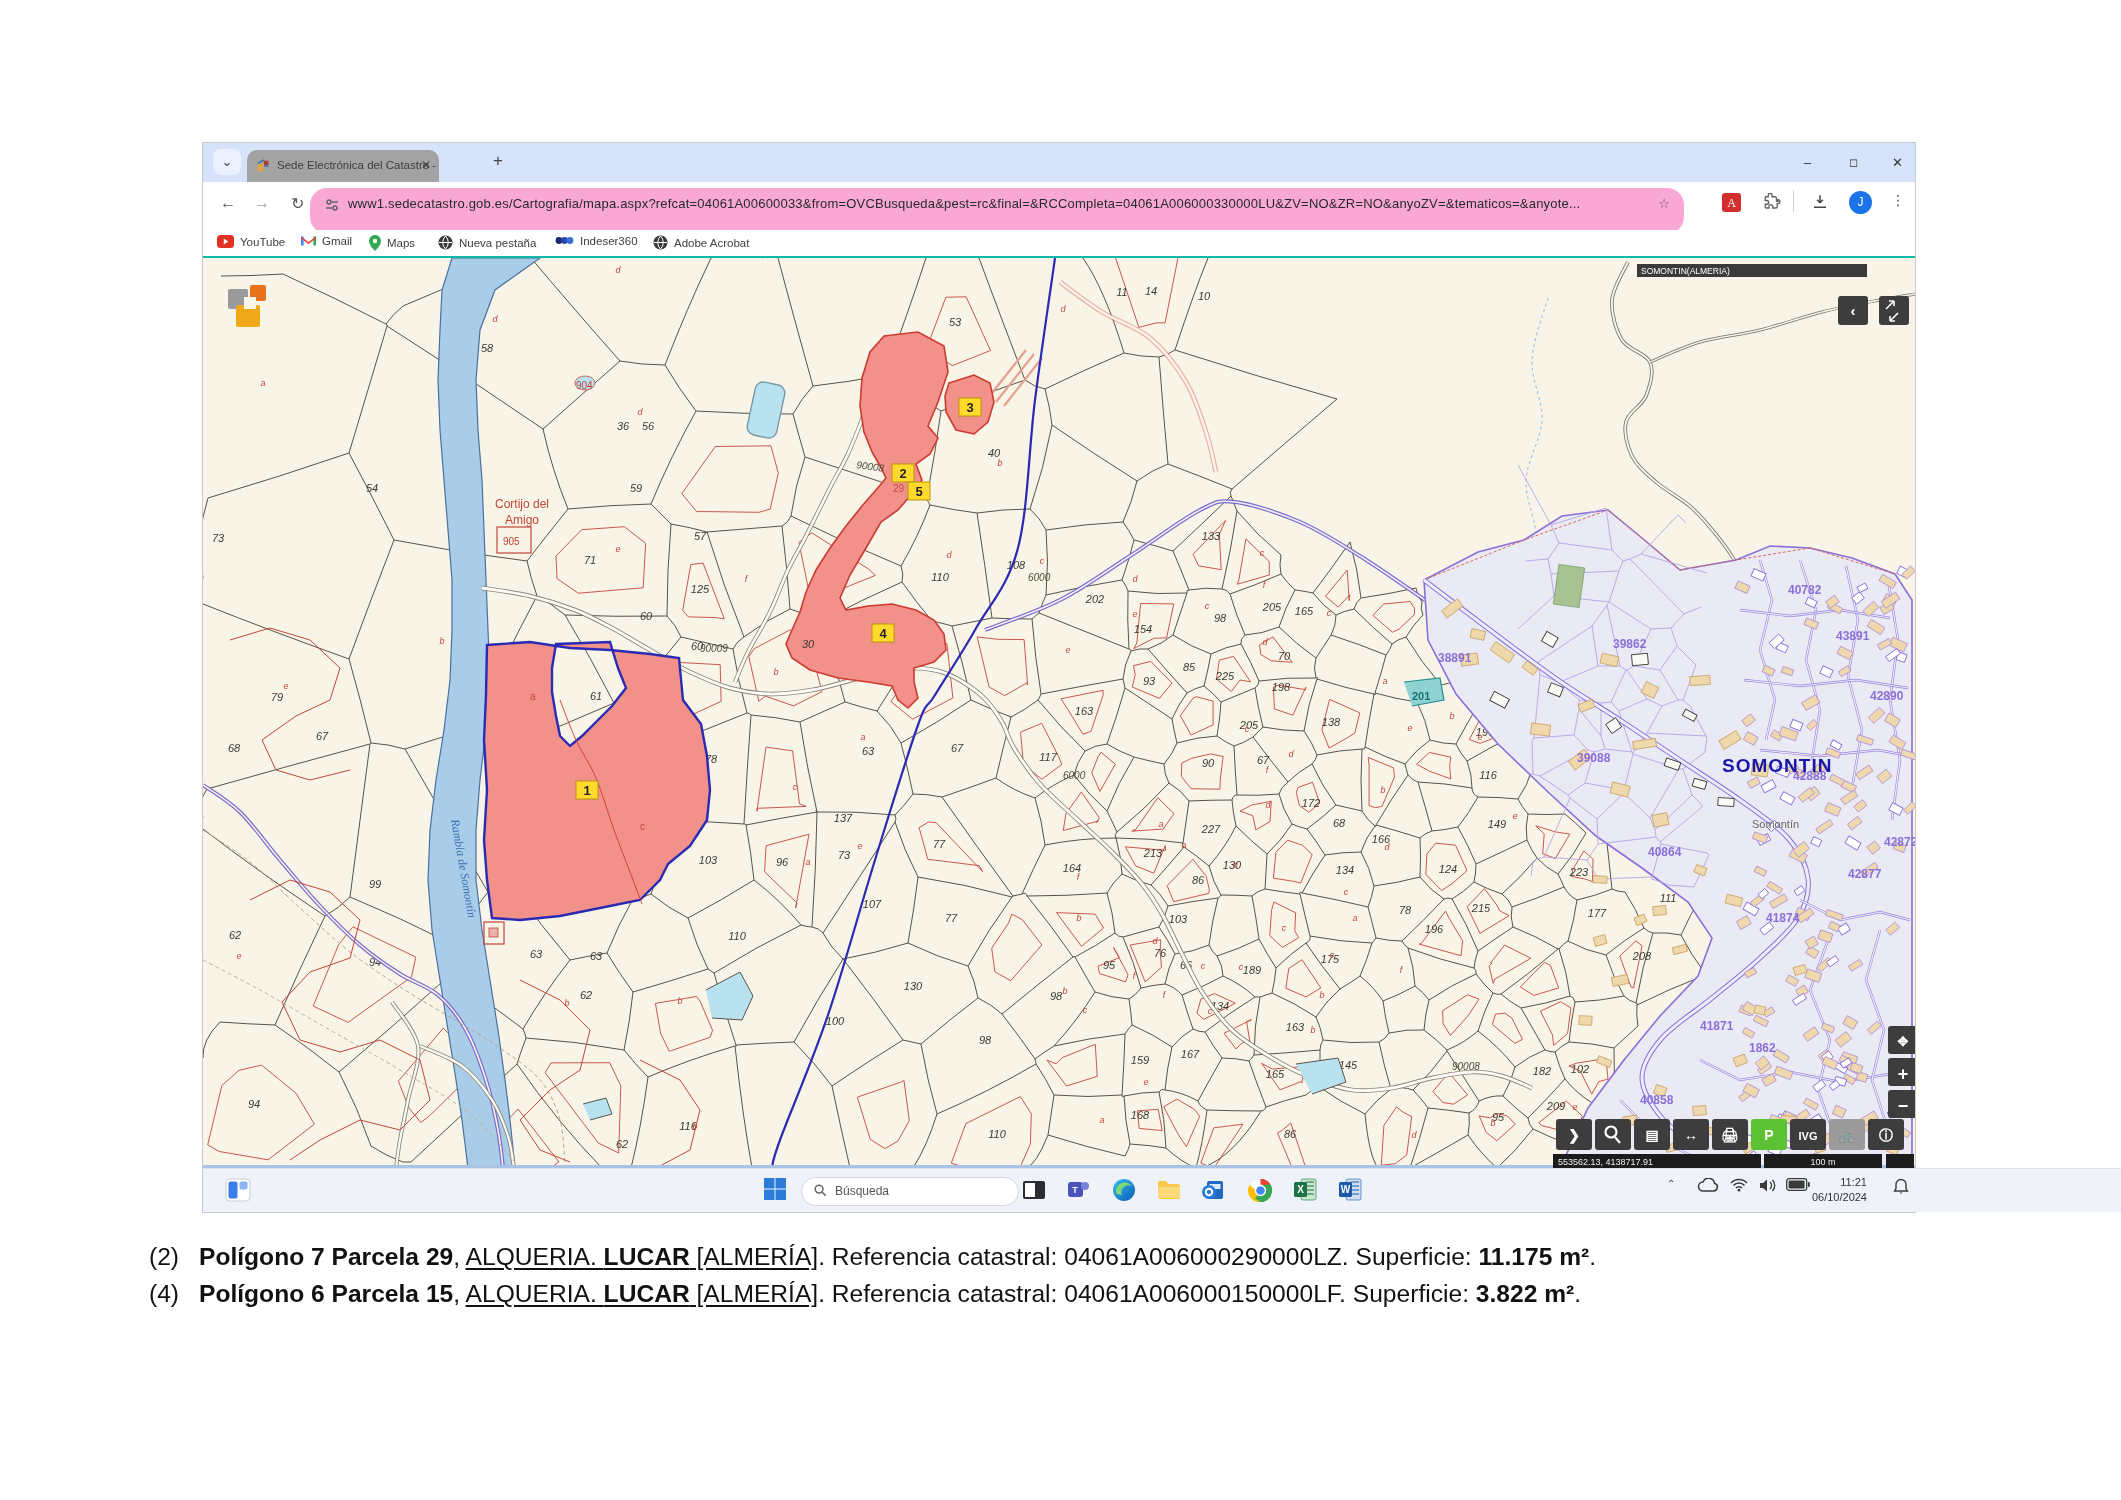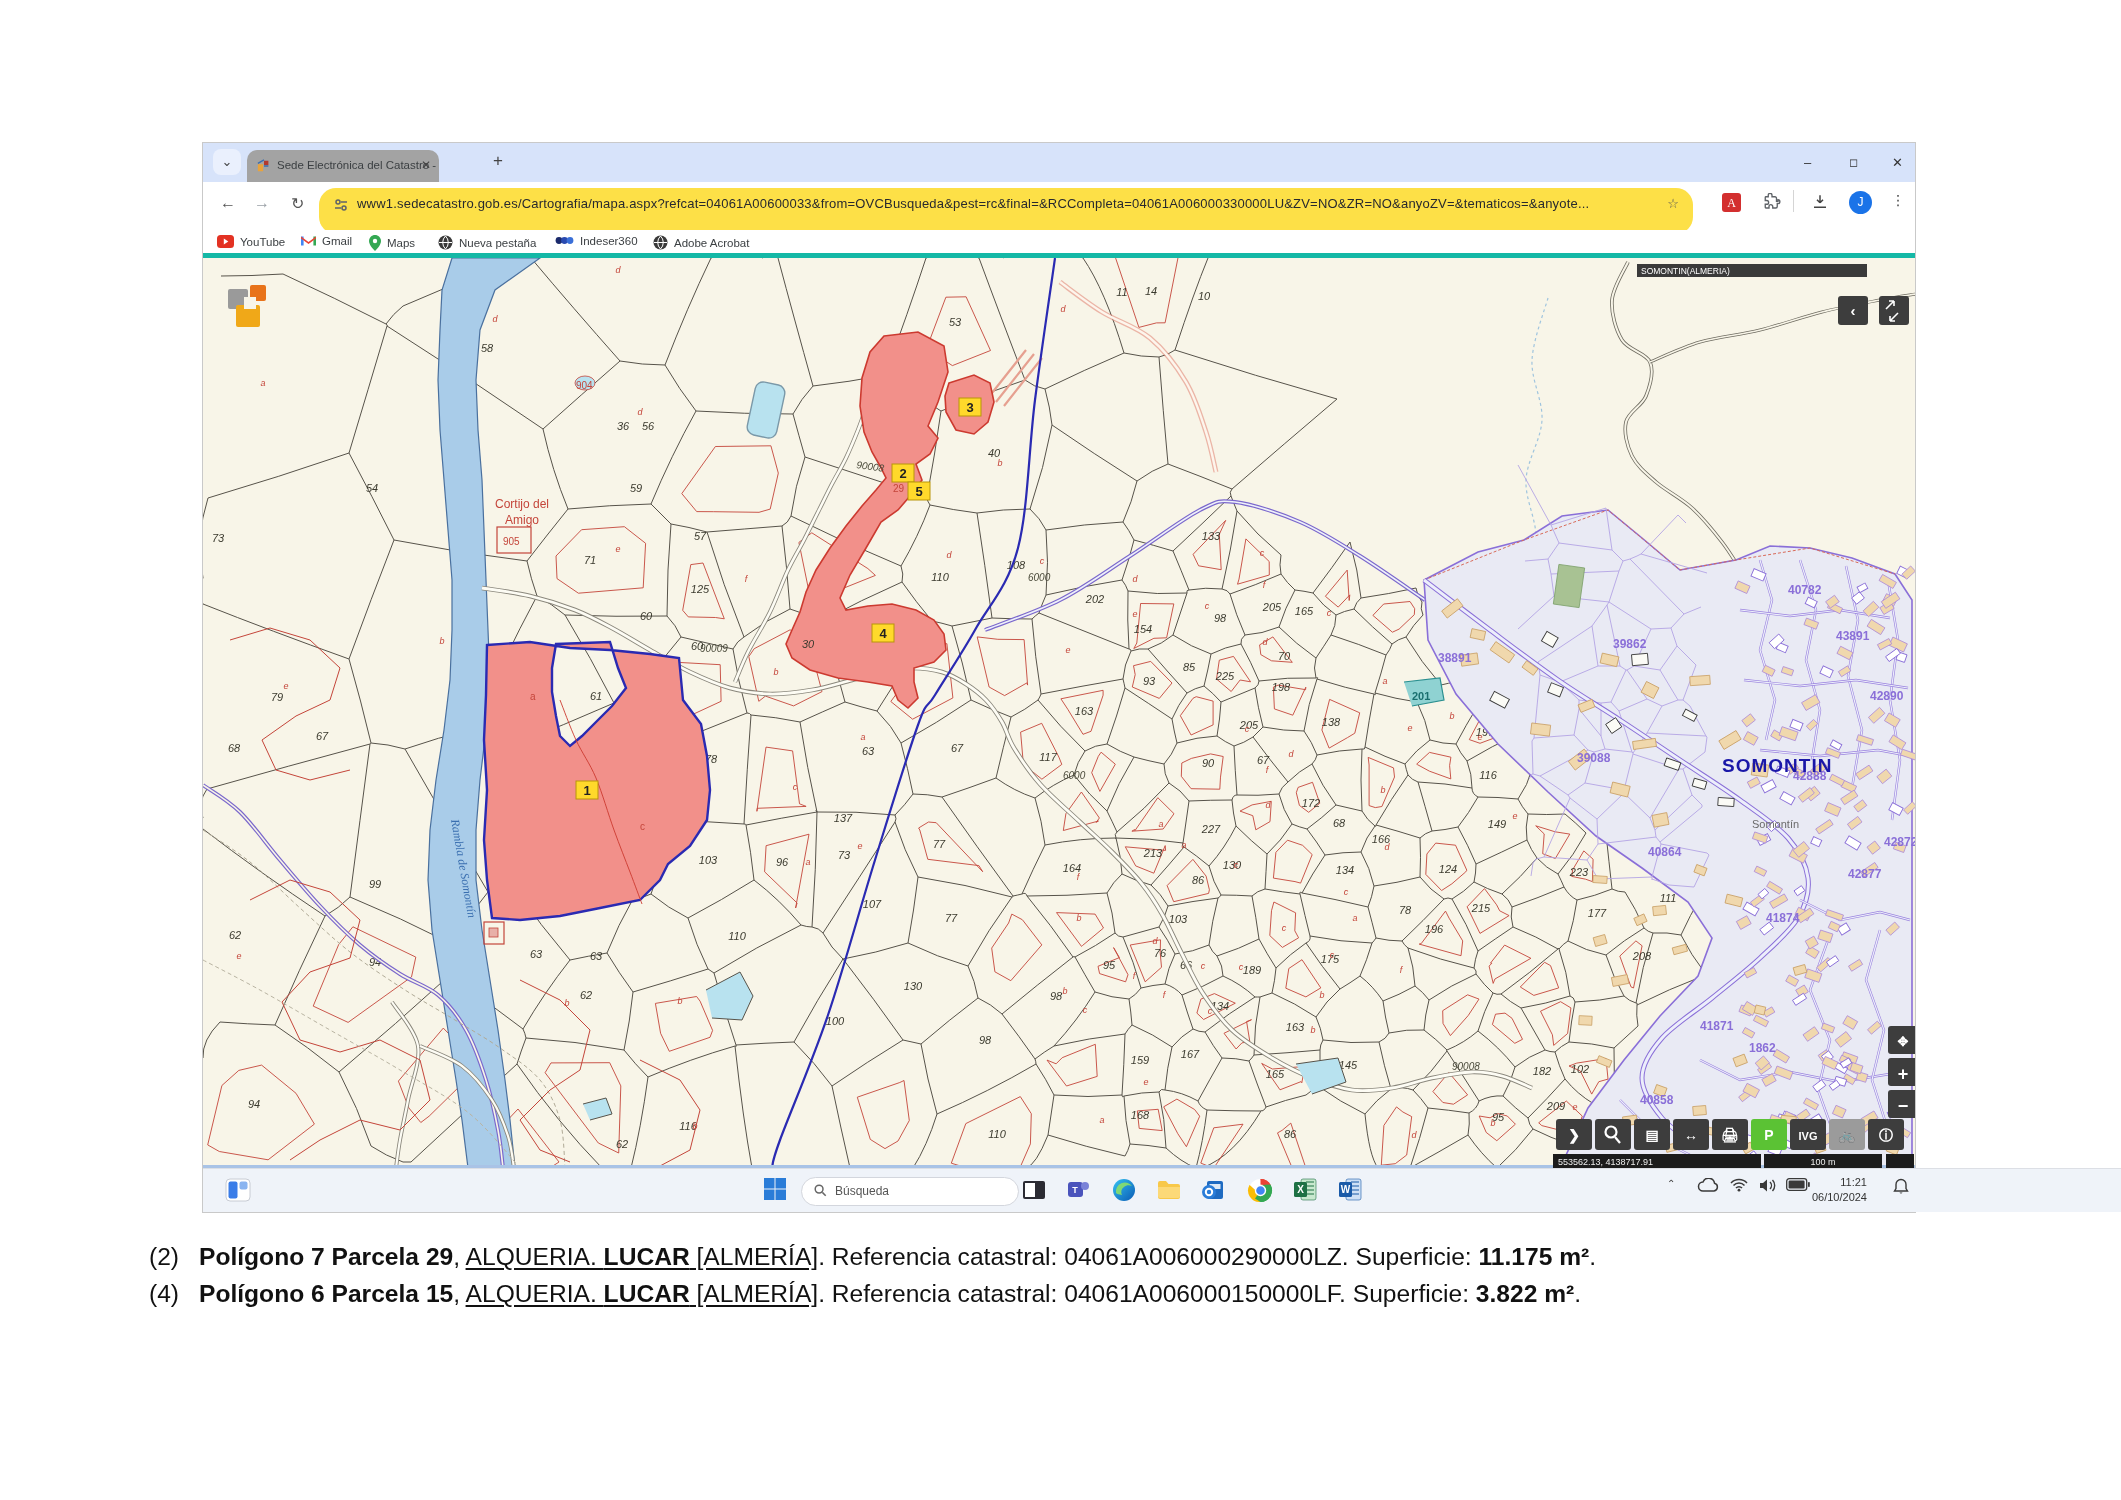--- a/index.html
+++ b/index.html
@@ -7,26 +7,26 @@
 .tabbar{position:absolute;left:0;top:0;width:1712px;height:39px;background:#d7e3fa}
 .chev{position:absolute;left:10px;top:6px;width:28px;height:26px;background:#eaf0fd;border-radius:8px;color:#444;font-size:13px;text-align:center;line-height:26px}
 .tab{position:absolute;left:44px;top:7px;width:192px;height:32px;background:#a3a3a3;border-radius:10px 10px 0 0}
 .tab .fav{position:absolute;left:10px;top:9px;width:14px;height:14px}
 .tab .ttl{position:absolute;left:30px;top:9px;font-size:11.5px;color:#3c4043;white-space:nowrap}
 .tab .tx{position:absolute;right:8px;top:8px;font-size:12px;color:#444}
 .newtab{position:absolute;left:290px;top:8px;font-size:17px;color:#444}
 .wctl{position:absolute;top:0px;height:39px;color:#333;font-size:13px}
 .toolbar{position:absolute;left:0;top:39px;width:1712px;height:48px;background:#fff}
 .navic{position:absolute;top:12px;font-size:16px;color:#555}
-.pill{position:absolute;left:116px;top:6px;width:1374px;height:46px;background:#fde047;border-radius:17px}
+.pill{position:absolute;left:107px;top:6px;width:1374px;height:46px;background:#f9a8d4;border-radius:17px}
 .pill .tune{position:absolute;left:14px;top:9px}
 .pill .url{position:absolute;left:38px;top:8px;font-size:13px;letter-spacing:0.2px;color:#27292e;white-space:nowrap;max-width:1300px;overflow:hidden}
 .pill .star{position:absolute;right:14px;top:8px;font-size:13px;color:#555}
 .ticn{position:absolute;top:11px}
-.bookbar{position:absolute;left:0;top:87px;width:1712px;height:28px;background:#fff;border-bottom:5px solid #14b8a6}
+.bookbar{position:absolute;left:0;top:87px;width:1712px;height:28px;background:#fff;border-bottom:2px solid #14b8a6}
 .bk{position:absolute;top:5px;height:18px;font-size:11.5px;color:#3c4043;white-space:nowrap}
 .bk .i{display:inline-block;vertical-align:middle;margin-right:6px}
 .mapwrap{position:absolute;left:0;top:115px;width:1712px;height:910px;overflow:hidden}
 .taskbar{position:absolute;left:0;top:1025px;width:2048px;height:44px;background:#eff3f9;border-top:1px solid #dcdfe5}
 .tbi{position:absolute;top:8px;width:28px;height:28px}
 .searchpill{position:absolute;left:598px;top:8px;width:218px;height:29px;background:#fff;border:1px solid #d3d6dd;border-radius:15px;font-size:12px;color:#555;line-height:27px}
 .tray{position:absolute;top:9px;color:#3a3a3a;font-size:12px}
 .clock{position:absolute;left:1592px;top:6px;width:72px;text-align:right;font-size:11px;color:#333;line-height:15px}
 .cap{position:absolute;left:149px;top:1238px;font-size:24.6px;color:#111}
 .cap .row{height:37px;line-height:37px;white-space:nowrap}

